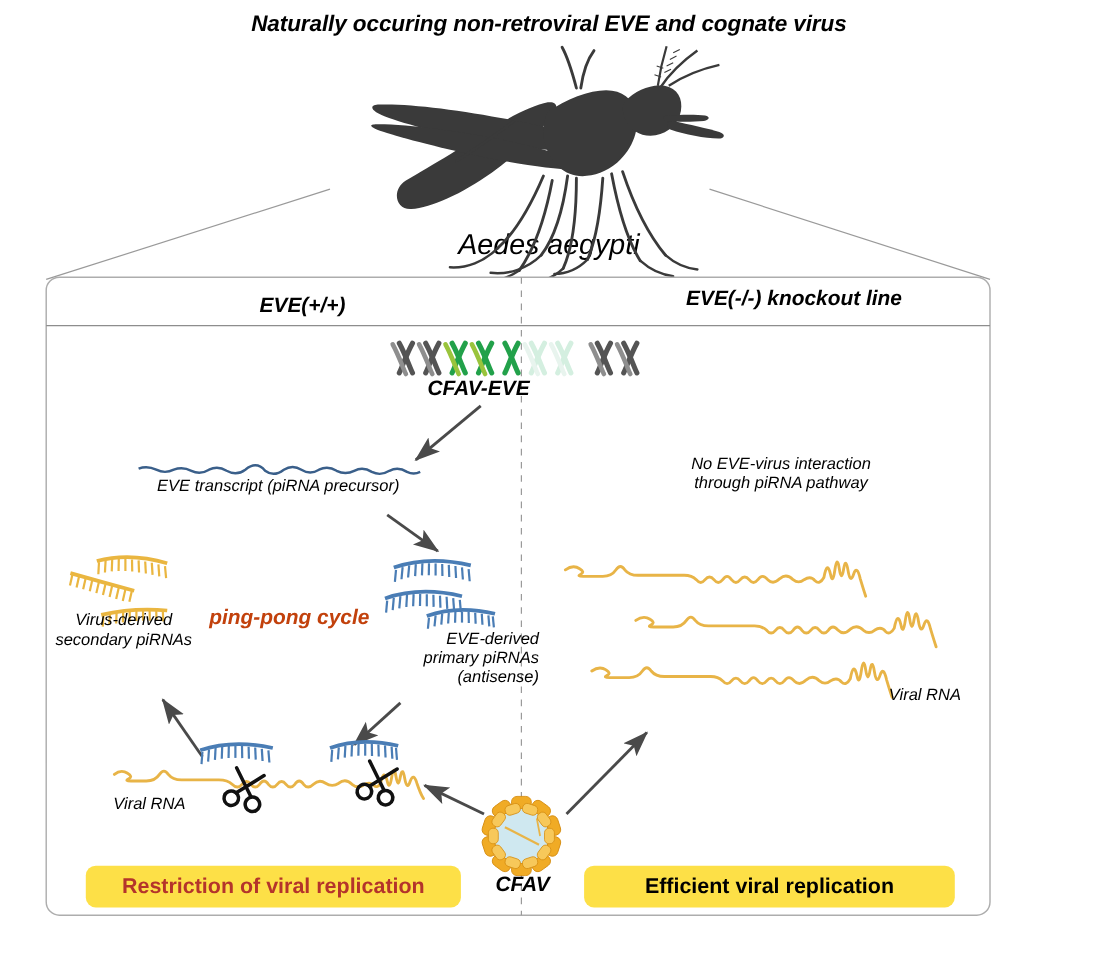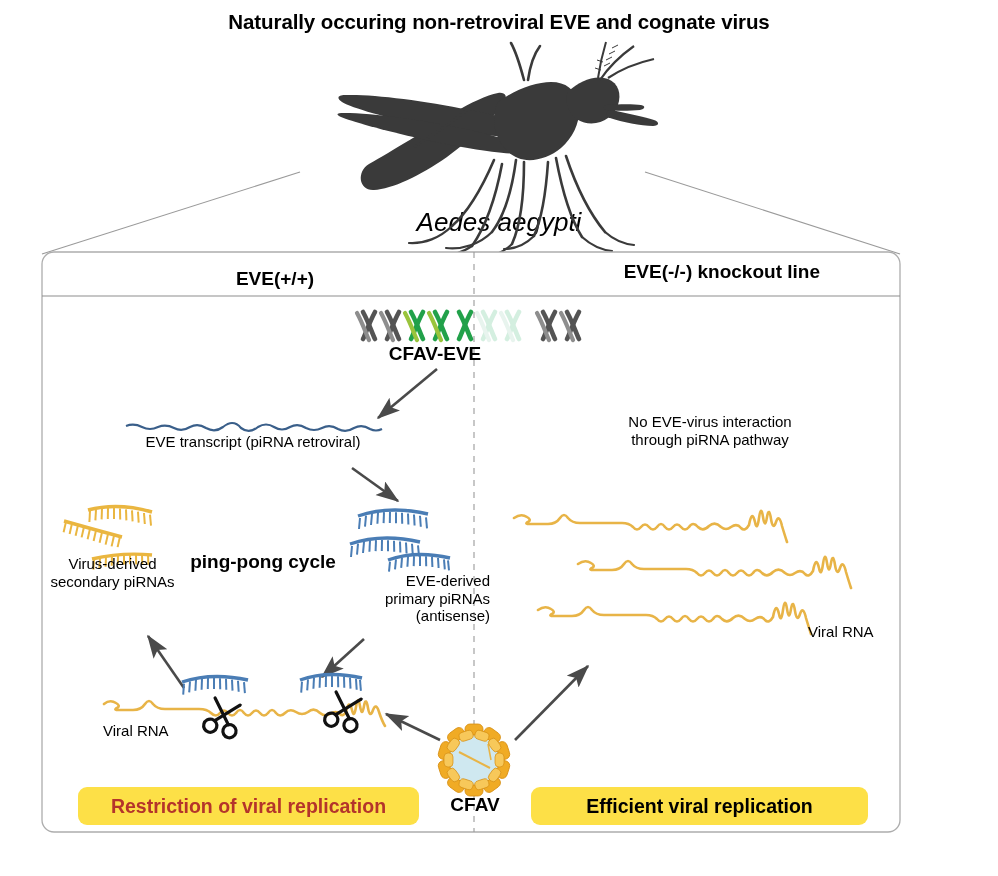--- a/index.html
+++ b/index.html
@@ -21,20 +21,21 @@
   #svg-layer {
     position: absolute;
     left: 0; top: 0;
     width: 998px;
     height: 876px;
   }
   .txt {
     position: absolute;
     white-space: pre;
     line-height: 1.18;
+    font-style: italic;
   }
   .title {
     font-size: 20.5px;
     font-weight: bold;
     letter-spacing: -0.1px;
     text-align: center;
     width: 998px;
     left: 0;
     top: 10px;
   }
@@ -62,21 +63,21 @@
   .lbl-eve-transcript {
     font-size: 15px;
     text-align: center;
     top: 433px;
     left: 108px;
     width: 290px;
   }
   .lbl-pingpong {
     font-size: 19px;
     font-weight: bold;
-    color: #000000;
+    color: #c2410c;
     text-align: center;
     top: 551px;
     left: 163px;
     width: 200px;
   }
   .lbl-secondary {
     font-size: 15px;
     text-align: center;
     top: 555px;
     left: 35px;
@@ -546,21 +547,21 @@
                q5,4 10,0 q6,-4 10,1 q4,4 8,-3 q3,-16 6,-3 q2,10 4,-4
                q2,-14 4,-1 q2,13 4,0 q2,-11 4,2 q2,12 5,3 q3,-9 6,4 q3,10 5,16"></path>
     </g>
   </svg>
 
   <div class="txt panel-head" style="left:160px; top:268px; width:230px;">EVE(+/+)</div>
   <div class="txt panel-head" style="left:580px; top:261px; width:240px;text-align:right;">EVE(-/-) knockout line</div>
 
   <div class="txt lbl-cfav-eve">CFAV-EVE</div>
 
-  <div class="txt lbl-eve-transcript">EVE transcript (piRNA retroviral)</div>
+  <div class="txt lbl-eve-transcript">EVE transcript (piRNA precursor)</div>
 
   <div class="txt lbl-pingpong">ping-pong cycle</div>
 
   <div class="txt lbl-secondary">Virus-derived
 secondary piRNAs</div>
 
   <div class="txt lbl-primary">EVE-derived
 primary piRNAs
 (antisense)</div>
 

